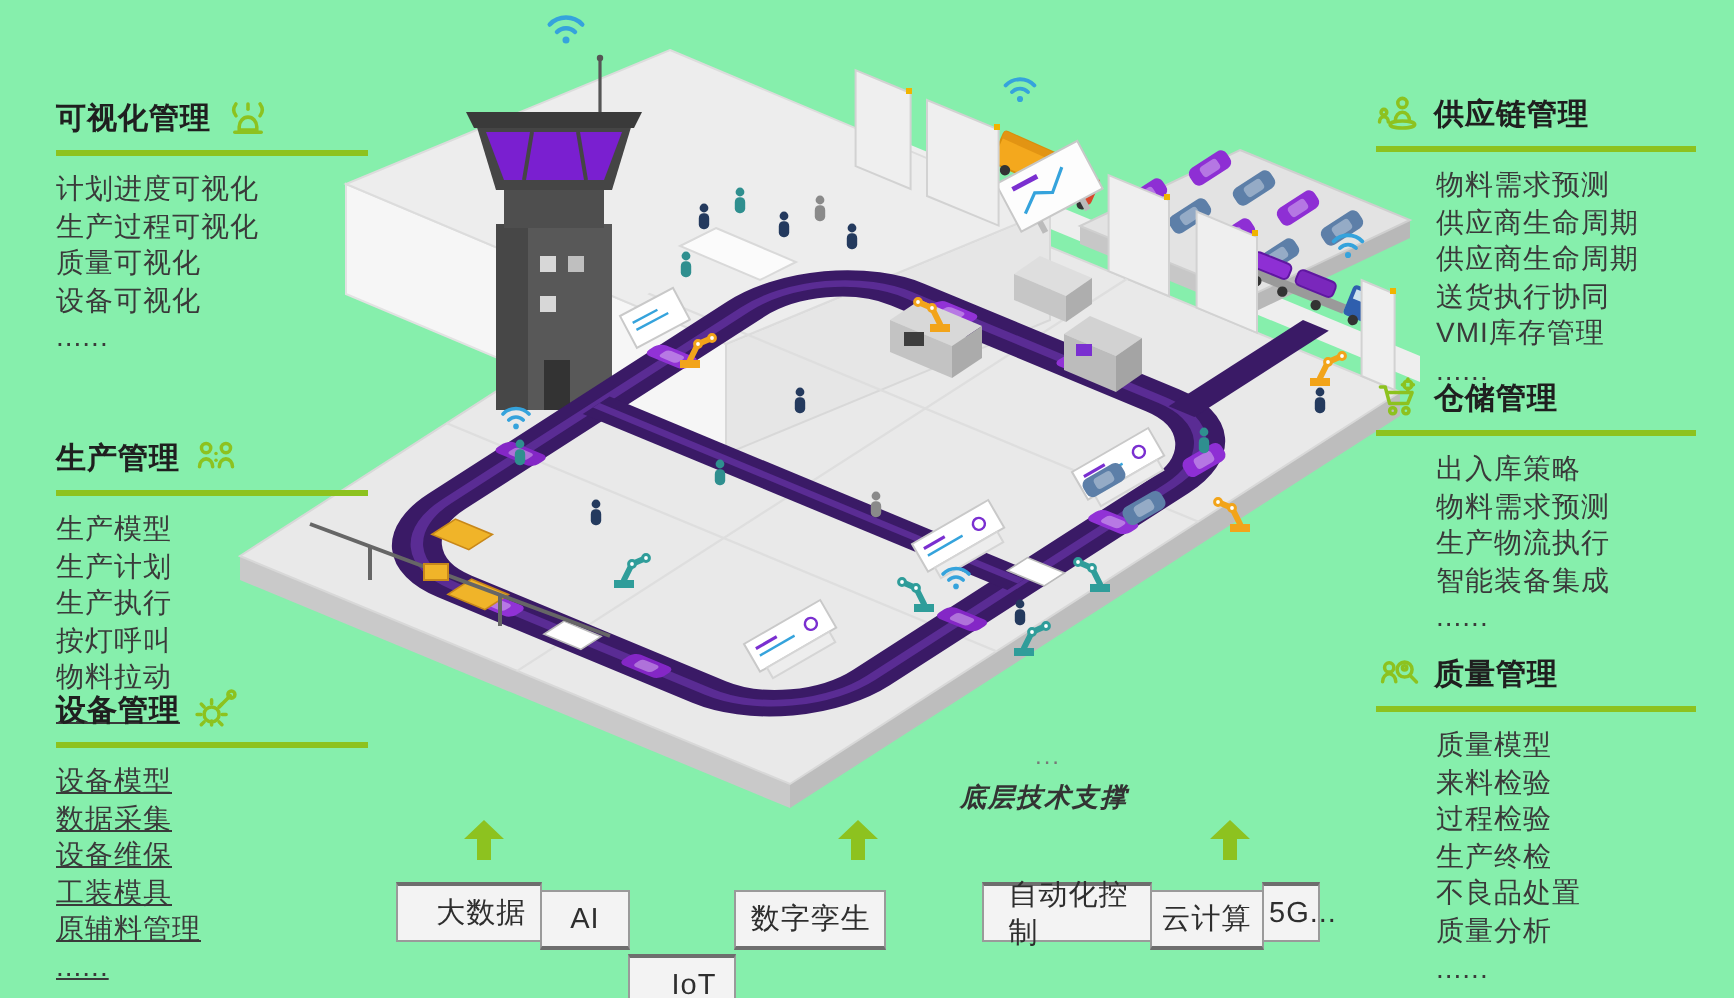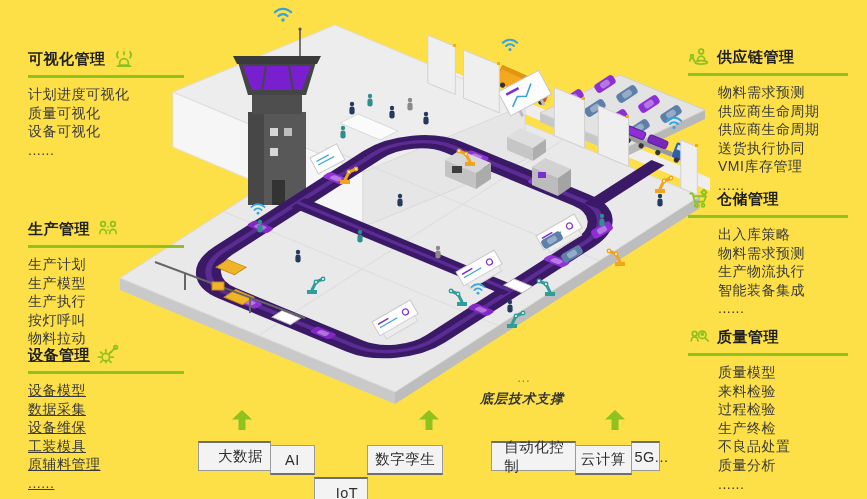--- a/index.html
+++ b/index.html
@@ -1,16 +1,16 @@
 <!DOCTYPE html>
 <html><head>
 <meta charset="utf-8">
 <style>
   html,body{margin:0;padding:0;background:#fff;}
-  #stage{position:relative;width:867px;height:499px;background:#fde047;overflow:hidden;
+  #stage{position:relative;width:867px;height:499px;background:#86efac;overflow:hidden;
          font-family:"Liberation Sans","DejaVu Sans",sans-serif;color:#3a3a3a;}
   .panel{position:absolute;}
   .panel-head{display:flex;align-items:center;gap:7px;}
   .panel-head.icon-first{flex-direction:row;}
   .panel-title{font-size:15px;font-weight:bold;color:#1f1f1f;letter-spacing:.5px;white-space:nowrap;}
   .panel-rule{height:3px;background:#8dc21f;margin:5px 0 7px 0;}
   .panel-items{list-style:none;margin:0;padding:0;font-size:14px;line-height:18.6px;color:#3a3a3a;letter-spacing:.5px;}
   .sec-icon{width:22px;height:22px;flex:0 0 auto;}
   .sec-icon svg{display:block;}
   
@@ -265,20 +265,21 @@
           <path d="M6,14 a4,4.4 0 0 1 8,0 v1.5 h-8 z"></path>
           <path d="M4,16.5 h12"></path>
           <path d="M10,6 v-2.4"></path>
           <path d="M4.5,9 q-2,-2.6 0,-5.4 M15.5,9 q2,-2.6 0,-5.4"></path>
         </svg>
       </span>
     </div>
     <div class="panel-rule"></div>
     <ul class="panel-items">
       <li>计划进度可视化</li>
+      <li>生产过程可视化</li>
       <li>质量可视化</li>
       <li>设备可视化</li>
       <li>......</li>
     </ul>
   </section>
 
   <section class="panel" style="left:28px;top:192px;width:156px;margin-top:26px;">
     <div class="panel-head">
       <div class="panel-title">生产管理</div>
       <span class="sec-icon">
@@ -287,22 +288,22 @@
             <path d="M2.5,14 a3,3.6 0 0 1 6,0"></path>
           <circle cx="14.5" cy="5.5" r="2.1"></circle>
             <path d="M11.5,14 a3,3.6 0 0 1 6,0"></path>
           <circle cx="10" cy="8" r="0.8" fill="#8dc21f" stroke="none"></circle>
           <circle cx="10" cy="11" r="0.8" fill="#8dc21f" stroke="none"></circle>
         </svg>
       </span>
     </div>
     <div class="panel-rule"></div>
     <ul class="panel-items">
+      <li>生产模型</li>
       <li>生产计划</li>
-      <li>生产模型</li>
       <li>生产执行</li>
       <li>按灯呼叫</li>
       <li>物料拉动</li>
       <li>......</li>
     </ul>
   </section>
 
   <section class="panel" style="left:28px;top:344px;width:156px;text-decoration:underline;">
     <div class="panel-head">
       <div class="panel-title">设备管理</div>

